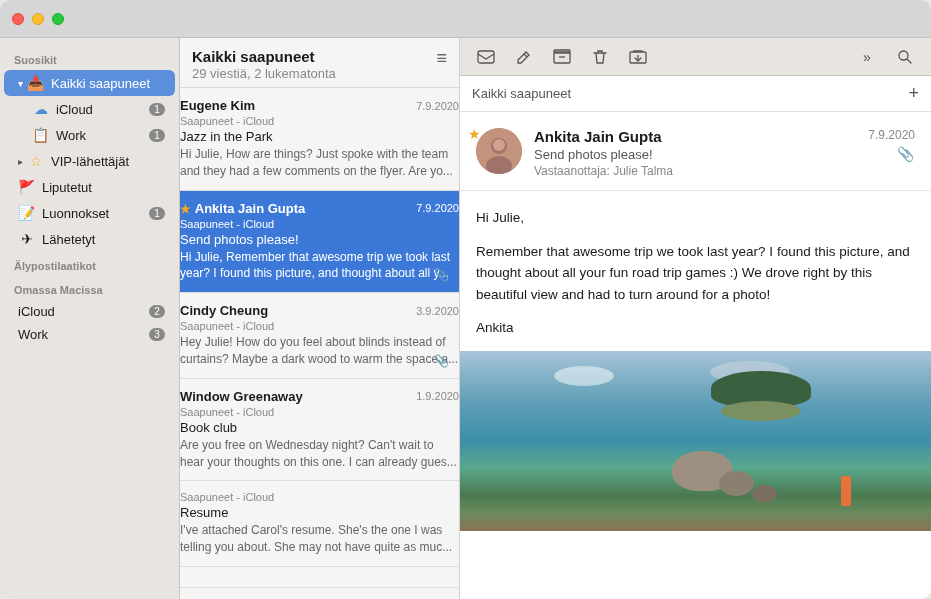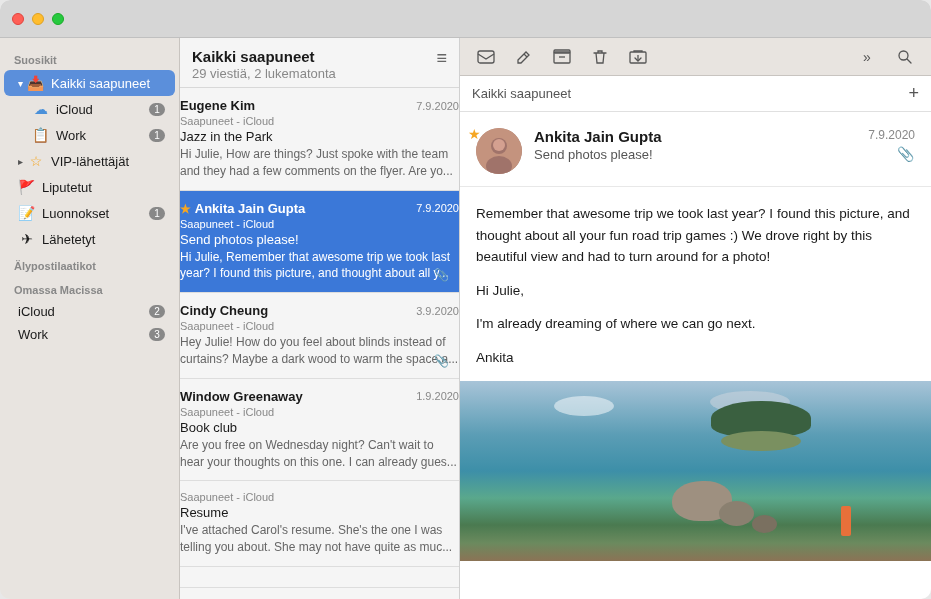--- a/index.html
+++ b/index.html
@@ -633,31 +633,34 @@
               <circle cx="23" cy="23" r="23" fill="#c4937e"></circle>
               <circle cx="23" cy="18" r="8" fill="#a0736a"></circle>
               <ellipse cx="23" cy="38" rx="13" ry="10" fill="#a0736a"></ellipse>
               <circle cx="23" cy="17" r="6" fill="#d4a090"></circle>
             </svg>
           </div>
         </div>
         <div class="email-meta">
           <div class="email-sender-name">Ankita Jain Gupta</div>
           <div class="email-subject-line">Send photos please!</div>
+          <div class="email-recipient">
+            <span>Vastaanottaja:</span>
+            <span>Julie Talma</span>
+          </div>
         </div>
         <div class="email-date-right">
           <span>7.9.2020</span>
           <span style="font-size:14px; color:#888;">📎</span>
         </div>
       </div>
 
       <div class="email-body">
+        <p>Hi Julie,</p>
         <p>Remember that awesome trip we took last year? I found this picture, and thought about all your fun road trip games :) We drove right by this beautiful view and had to turn around for a photo!</p>
-        <p>Hi Julie,</p>
-        <p>I'm already dreaming of where we can go next.</p>
         <p>Ankita</p>
       </div>
 
       <div class="email-image">
         <div class="beach-scene">
           <div class="cloud-1"></div>
           <div class="cloud-2"></div>
           <div class="island">
             <div class="island-trees"></div>
             <div class="island-land"></div>

